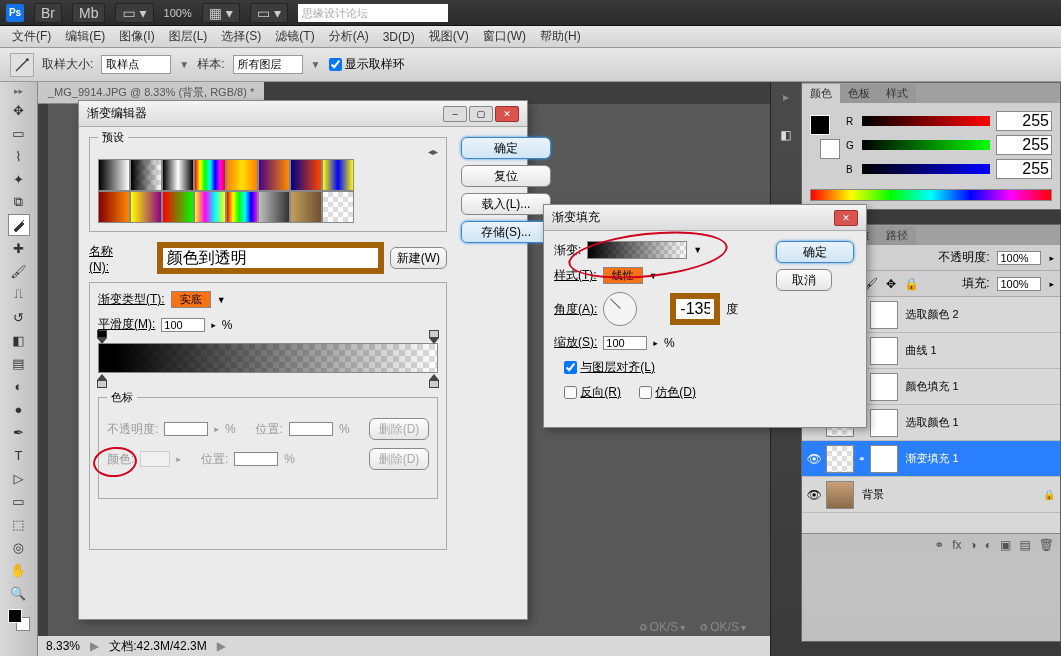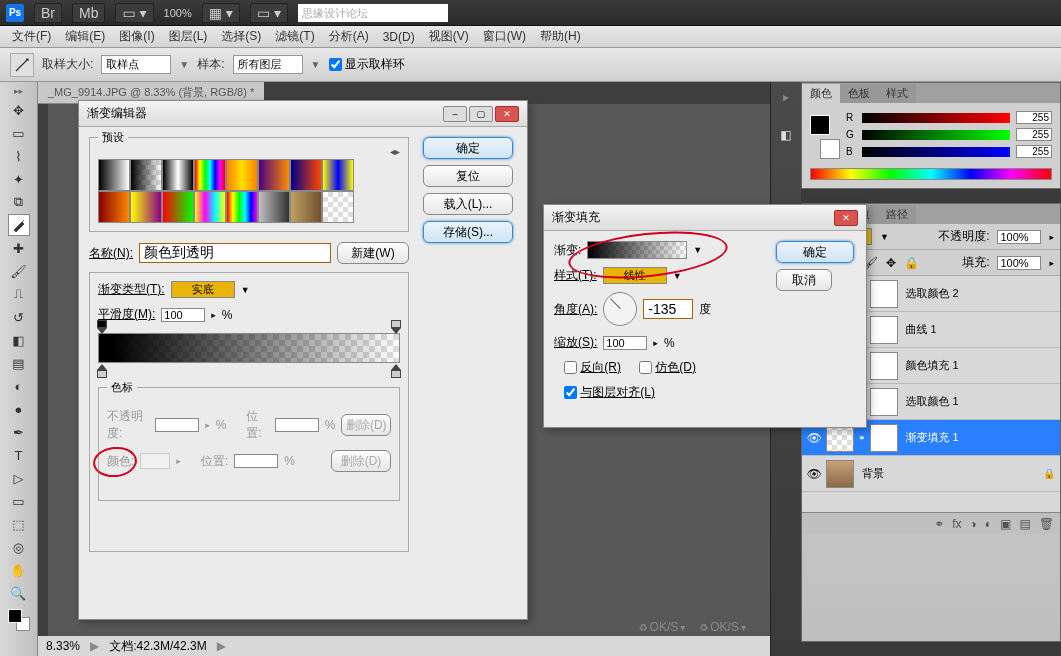--- a/index.html
+++ b/index.html
@@ -36,21 +36,21 @@
 .panel-tabs { display: flex; background: #a0a0a0; height: 20px; align-items: flex-end; }
 .ptab { padding: 2px 8px; font-size: 11px; color: #333; background: #989898; }
 .ptab.active { background: #d0d0d0; }
 .color-body { padding: 8px; background: #d0d0d0; }
 .rgb-row { display: flex; align-items: center; gap: 6px; margin-bottom: 4px; }
 .rgb-label { width: 10px; font-size: 10px; }
 .rgb-slider { flex: 1; height: 10px; }
 .rgb-slider.r { background: linear-gradient(to right,#000,#f00); }
 .rgb-slider.g { background: linear-gradient(to right,#000,#0f0); }
 .rgb-slider.b { background: linear-gradient(to right,#000,#00f); }
-.rgb-val { width: 36px; background: #fff; border: 1px solid #888; font-size: 10px; padding: 0 2px; text-align: right; }
+.rgb-val { width: 56px; background: #fff; border: 1px solid #888; font-size: 16px; padding: 0 2px; text-align: right; }
 .layers-body { background: #d0d0d0; height: 310px; display: flex; flex-direction: column; }
 .layers-opts { padding: 4px 6px; border-bottom: 1px solid #aaa; font-size: 11px; display: flex; gap: 8px; flex-wrap: wrap; align-items: center; }
 .layers-list { flex: 1; overflow: auto; background: #d8d8d8; }
 .layer-row { display: flex; align-items: center; height: 36px; border-bottom: 1px solid #bbb; padding: 0 4px; gap: 4px; }
 .layer-row.selected { background: #2a7fff; color: #fff; }
 .eye { width: 16px; text-align: center; }
 .layer-thumb { width: 28px; height: 28px; background: #fff; border: 1px solid #888; }
 .layer-mask { width: 28px; height: 28px; background: #fff; border: 1px solid #888; }
 .layer-name { flex: 1; font-size: 11px; padding-left: 4px; }
 .layers-footer { height: 22px; background: #c0c0c0; border-top: 1px solid #888; display: flex; justify-content: flex-end; align-items: center; gap: 8px; padding: 0 6px; font-size: 13px; color: #555; }
@@ -64,37 +64,37 @@
 .dlg-body { padding: 10px; }
 .fieldset { border: 1px solid #aaa; padding: 8px; margin-bottom: 10px; position: relative; }
 .fieldset-label { position: absolute; top: -8px; left: 8px; background: #ebebeb; padding: 0 4px; font-size: 11px; }
 .preset-grid { display: flex; flex-wrap: wrap; gap: 0; width: 256px; }
 .preset-sw { width: 32px; height: 32px; border: 1px solid #888; }
 .dlg-btn { width: 90px; height: 22px; background: linear-gradient(#fdfdfd,#e6e6e6); border: 1px solid #888; border-radius: 6px; font-size: 12px; margin-bottom: 6px; display: block; text-align: center; }
 .dlg-btn.primary { border-color: #3a88d0; box-shadow: 0 0 3px #3a88d0; background: linear-gradient(#eaf3fb,#cfe5f6); }
 .dlg-btn.cancel { background: linear-gradient(#fdfdfd,#e6e6e6); }
 .row { display: flex; align-items: center; gap: 6px; margin-bottom: 8px; }
 .u-label { font-size: 12px; text-decoration: underline; }
-.txt { background: #fff; border: 1px solid #a16207; padding: 1px 4px; font-size: 14px; }
+.txt { background: #fff; border: 6px solid #a16207; padding: 1px 4px; font-size: 16px; margin-left: 27px; }
 .gradient-bar { height: 30px; border: 1px solid #888; background: linear-gradient(to right,#000 0%,#000 5%,rgba(255,255,255,0) 100%),repeating-conic-gradient(#ddd 0 25%,#fff 0 50%) 0 0/12px 12px; position: relative; margin: 10px 0 6px; }
 .stop-top { position: absolute; width: 10px; height: 12px; top: -14px; }
 .stop-bot { position: absolute; width: 10px; height: 12px; bottom: -14px; }
 .stop-shape { width: 0; height: 0; border-left: 5px solid transparent; border-right: 5px solid transparent; }
 .stop-top .stop-shape { border-top: 6px solid #444; }
 .stop-bot .stop-shape { border-bottom: 6px solid #444; }
 .stop-body { width: 10px; height: 8px; background: #ccc; border: 1px solid #444; }
 .trash-badge { display: inline-flex; align-items: center; gap: 2px; padding: 0 4px; font-size: 10px; color: #888; }
 .red-ann { position: absolute; border: 2px solid #d00020; border-radius: 50%; pointer-events: none; transform: rotate(-6deg); }
 .checkerboard { background: repeating-conic-gradient(#ddd 0 25%,#fff 0 50%) 0 0/10px 10px; }
 .angle-dial { width: 34px; height: 34px; border: 1px solid #888; border-radius: 50%; background: #f4f4f4; position: relative; }
 .angle-needle { position: absolute; width: 14px; height: 1px; background: #555; top: 50%; left: 50%; transform-origin: 0 0; transform: rotate(-135deg); }
 .grad-preview { width: 100px; height: 18px; border: 1px solid #888; background: linear-gradient(to right,#000,rgba(255,255,255,0)),repeating-conic-gradient(#ddd 0 25%,#fff 0 50%) 0 0/8px 8px; }
 .opt-spin { background: #fff; border: 1px solid #888; width: 44px; padding: 0 2px; font-size: 11px; }
 input[type=checkbox] { vertical-align: middle; }
-.small-select { background: #eab308; border: 1px solid #888; padding: 0 20px; font-size: 11px; }
+.small-select { background: #f97316; border: 1px solid #888; padding: 0 8px; font-size: 11px; }
 svg { display: block; }
 </style>
 </head>
 <body>
 
 <div class="app-header">
   <div class="ps-logo">Ps</div>
   <span class="hbtn">Br</span>
   <span class="hbtn">Mb</span>
   <span class="hbtn">▭ ▾</span>
@@ -443,25 +443,25 @@
         <input class="txt" style="width: 50px;" value="-135">
         <span>度</span>
       </div>
       <div class="row">
         <span class="u-label">缩放(S):</span>
         <input class="opt-spin" value="100" style="">
           <span style="font-size:9px">▸</span>
         <span>%</span>
       </div>
       <div class="row" style="margin-left:10px">
+        <label><input type="checkbox" checked="" style=""> <span class="u-label">与图层对齐(L)</span></label>
+      </div>
+      <div class="row" style="margin-left:10px">
         <label><input type="checkbox" style=""> <span class="u-label">反向(R)</span></label>
         <label style="margin-left:12px"><input type="checkbox" style=""> <span class="u-label">仿色(D)</span></label>
-      </div>
-      <div class="row" style="margin-left:10px">
-        <label><input type="checkbox" checked="" style=""> <span class="u-label">与图层对齐(L)</span></label>
       </div>
     </div>
     <div style="width:80px">
       <button class="dlg-btn primary" style="width:78px">确定</button>
       <button class="dlg-btn cancel" style="width:56px">取消</button>
     </div>
   </div>
 
   <div class="red-ann" style="left:24px;top:28px;width:160px;height:44px"></div>
 </div>

